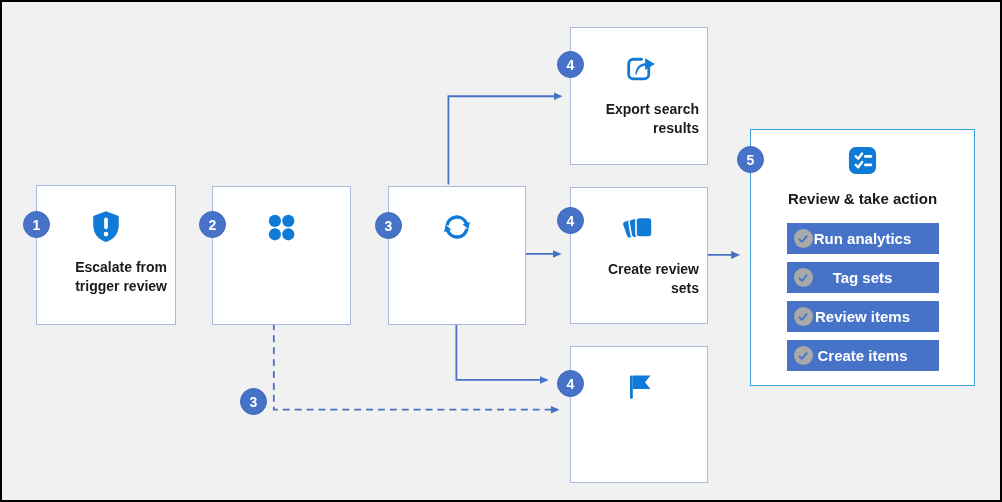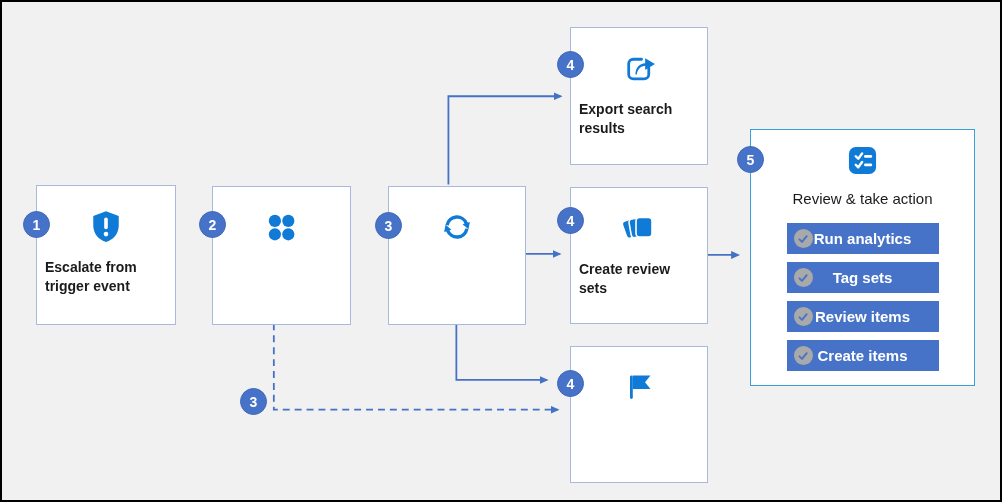--- a/index.html
+++ b/index.html
@@ -10,41 +10,41 @@
   }
   .stage{position:absolute;inset:0;}
   svg.connectors{position:absolute;left:0;top:0;width:100%;height:100%;z-index:1;}
   .step-box{
     position:absolute;background:#ffffff;border:1px solid #a9b8dd;
     box-sizing:border-box;z-index:2;display:flex;flex-direction:column;
     align-items:center;padding-top:22px;
   }
   .step-box .icon-wrap{height:36px;display:flex;align-items:center;justify-content:center;}
   .step-label{
-    margin-top:14px;padding:0 8px;text-align:left;font-size:14px;line-height:1.35;
+    margin-top:14px;padding:0 8px;text-align:right;font-size:14px;line-height:1.35;
     font-weight:700;color:#1b1b1b;
   }
   .badge{
     position:absolute;left:-14px;width:27px;height:27px;border-radius:50%;
     background:#4673c8;border:1px solid #3e68ba;box-sizing:border-box;
     color:#ffffff;font-size:14px;font-weight:700;display:flex;align-items:center;
     justify-content:center;z-index:3;
   }
   .float-badge{
     position:absolute;width:27px;height:27px;border-radius:50%;
     background:#4673c8;border:1px solid #3e68ba;box-sizing:border-box;
     color:#fff;font-size:14px;font-weight:700;display:flex;align-items:center;
     justify-content:center;z-index:3;
   }
   .panel{
     position:absolute;left:748px;top:127px;width:225px;height:257px;
     background:#ffffff;border:1.5px solid #3aa0dc;box-sizing:border-box;z-index:2;
     display:flex;flex-direction:column;align-items:center;padding-top:15px;
   }
-  .panel-title{margin-top:10px;font-size:15px;font-weight:400;color:#1a1a1a;}
+  .panel-title{margin-top:10px;font-size:15px;font-weight:700;color:#1a1a1a;}
   .actions{margin-top:16px;display:flex;flex-direction:column;gap:8px;}
   .action-btn{
     position:relative;width:152px;height:31px;background:#4673c8;
     display:flex;align-items:center;justify-content:center;
     color:#ffffff;font-size:15px;font-weight:600;
   }
   .check-circle{
     position:absolute;left:7px;top:6px;width:19px;height:19px;border-radius:50%;
     background:#a9a9a9;display:flex;align-items:center;justify-content:center;
   }
@@ -70,21 +70,21 @@
 
     <div class="step-box" style="left:34px;top:183px;width:140px;height:140px;">
       <div class="badge" style="top:25px;">1</div>
       <div class="icon-wrap">
         <svg width="34" height="34" viewBox="0 0 32 32">
           <path d="M16 2 L28 6.5 V15 C28 23.5 23 28.6 16 31 C9 28.6 4 23.5 4 15 V6.5 Z" fill="#0f7bd7"></path>
           <rect x="14.3" y="8" width="3.4" height="11" rx="1.7" fill="#ffffff"></rect>
           <circle cx="16" cy="23.6" r="2.2" fill="#ffffff"></circle>
         </svg>
       </div>
-      <div class="step-label">Escalate from trigger event</div>
+      <div class="step-label">Escalate from trigger review</div>
     </div>
 
     <div class="step-box" style="left:210px;top:184px;width:139px;height:139px;">
       <div class="badge" style="top:24px;">2</div>
       <div class="icon-wrap">
         <svg width="33" height="33" viewBox="0 0 32 32">
           <circle cx="9.6" cy="9.6" r="5.9" fill="#0f7bd7"></circle>
           <circle cx="22.6" cy="9.6" r="5.9" fill="#0f7bd7"></circle>
           <circle cx="9.6" cy="22.6" r="5.9" fill="#0f7bd7"></circle>
           <circle cx="22.6" cy="22.6" r="5.9" fill="#0f7bd7"></circle>

